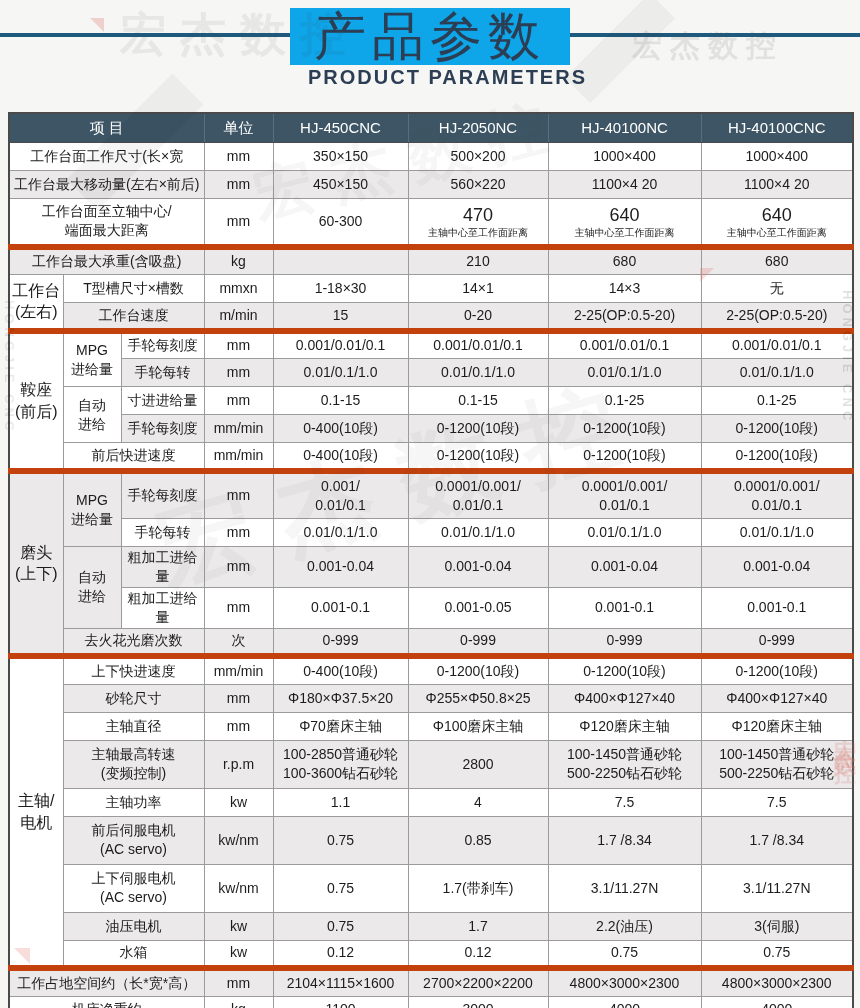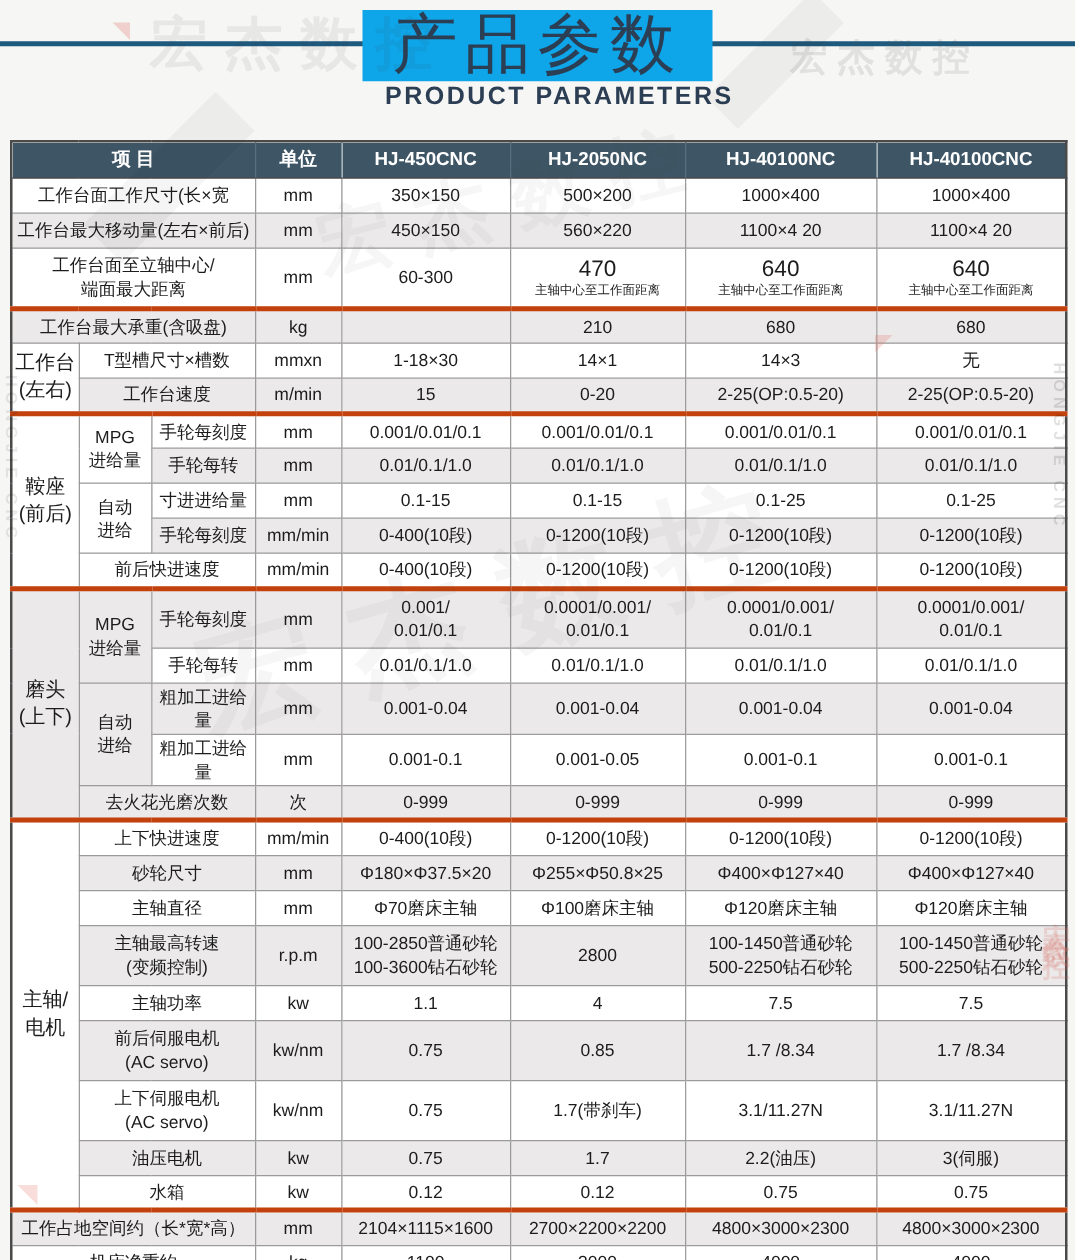--- a/index.html
+++ b/index.html
@@ -25,26 +25,26 @@
   .tbl-wrap{position:absolute;left:8px;top:112px;width:844px;z-index:3;}
   table{border-collapse:collapse;table-layout:fixed;width:844px;border:2px solid #4a4a4a;}
   th,td{
     border:1px solid #9b9b9b;
     text-align:center;vertical-align:middle;
     font-size:14px;line-height:1.35;
     white-space:pre-line;
     padding:1px 2px;overflow:hidden;
   }
   thead th{
-    background:#3d5565;color:#ffffff;font-weight:bold;font-size:15px;
+    background:#3d5565;color:#ffffff;font-weight:normal;font-size:15px;
     border:1px solid #57707f;border-bottom:1px solid #4a4a4a;height:26px;
   }
   tr.rw td{background:#ffffff;}
   tr.rg td{background:#ebe9e9;}
-  tr.sec td{border-top:4px solid #c2410c;}
+  tr.sec td{border-top:6px solid #c2410c;}
   tr.n{height:28px;}
   tr.t{height:48px;}
   td.k-group,td.k-sub{background:#ffffff;}
   td.k-group{font-size:16px;margin-left:10px;}
   .val-num{font-size:18px;line-height:1.3;}
   .val-cap{font-size:10px;line-height:1.2;}
   
   .wm-layer{position:absolute;inset:0;z-index:6;pointer-events:none;text-align:center;}
   .wm{position:absolute;white-space:nowrap;font-weight:bold;}
   .wm-a{left:120px;top:4px;font-size:46px;letter-spacing:14px;color:rgba(70,70,70,0.08);}

